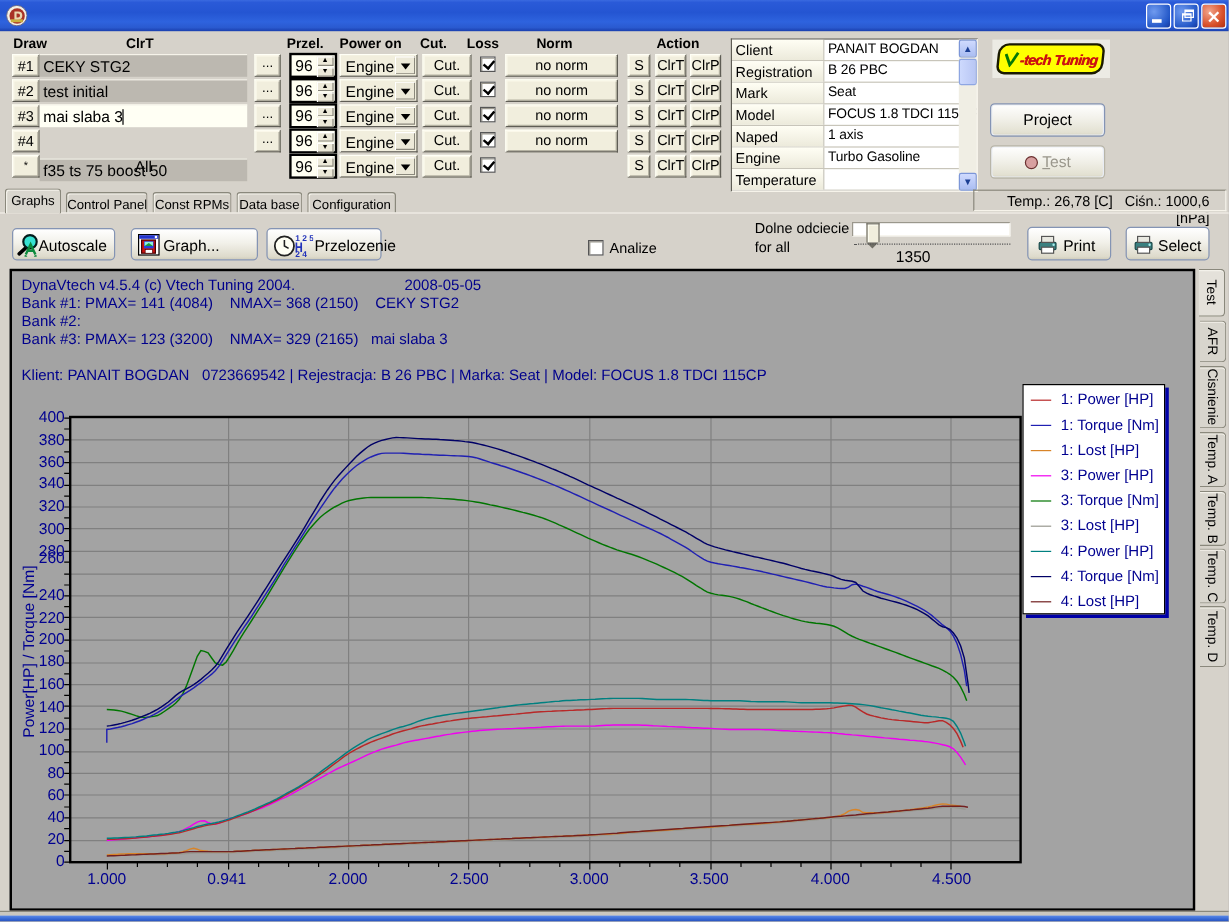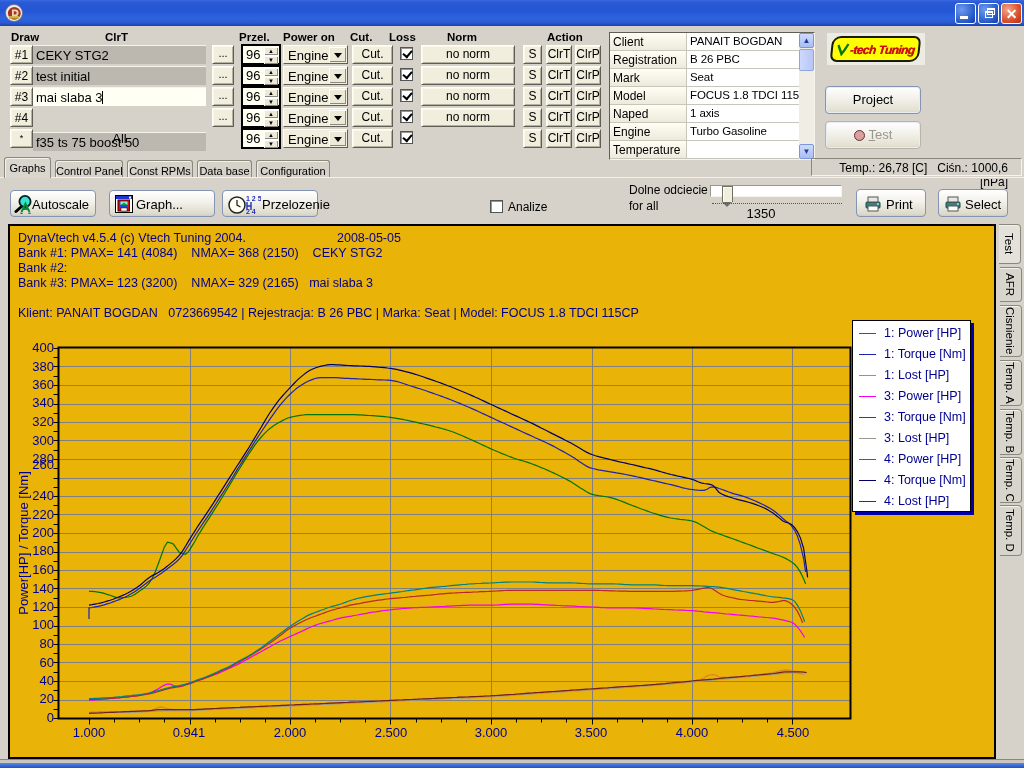--- a/index.html
+++ b/index.html
@@ -46,21 +46,21 @@
 #tempbar{left:811px;top:158px;width:211px;height:18px;border:1px solid #8a887c;border-right-color:#f6f3ea;border-bottom-color:#f6f3ea;font-size:12px;color:#000;padding:2px 13px 0 0;text-align:right}
 
 .tbbtn{top:190px;height:27px;background:linear-gradient(#ffffff,#f2f1ea 45%,#dddacb 92%,#d0cdbc);border:1px solid #8494b4;border-radius:4px;font-size:13px;color:#000}
 .tbbtn .lab{position:absolute;top:6px}
 
 #sldtrack{left:710px;top:185px;width:132px;height:12px;background:#fff;border:1px solid #9a978c;border-bottom-color:#f6f3ea;border-right-color:#f6f3ea}
 #sldthumb{left:722px;top:186px;width:11px;height:16px;background:#f1eedd;border:1px solid #716f66;border-bottom:none;box-shadow:inset 1px 1px 0 #fffff6}
 #sldthumb:after{content:"";position:absolute;left:-1px;top:15px;border-left:5px solid transparent;border-right:5px solid transparent;border-top:5px solid #716f66}
 #dotline{left:712px;top:203px;width:130px;height:1px;border-top:1px dotted #555}
 
-#gpanel{left:8px;top:224px;width:988px;height:535px;background:#eab308;border:2px solid #000}
+#gpanel{left:8px;top:224px;width:988px;height:535px;background:#a3a3a3;border:2px solid #000}
 .ghead{position:absolute;left:8px;height:15px;font-size:12.5px;color:#00008c;white-space:pre}
 .ylab{position:absolute;width:36px;text-align:right;font-size:13px;color:#000090;height:14px;line-height:14px}
 .xlab{position:absolute;width:50px;text-align:center;font-size:13px;color:#000090;height:14px}
 #yaxis{left:-86px;top:309px;width:200px;height:16px;text-align:center;font-size:13px;color:#000090;transform:rotate(-90deg);white-space:nowrap}
 #xaxis{left:310px;top:516px;width:300px;text-align:center;font-size:13px;color:#000090}
 
 #legend{left:844px;top:96px;width:119px;height:192px;background:#fff;border:1px solid #000;box-shadow:3px 3px 0 #0000a8}
 .litem{position:absolute;left:5px;width:110px;height:21px}
 .litem .dash{position:absolute;left:1px;top:10px;width:17px;height:0;border-top:1px solid}
 .litem .lt{position:absolute;left:26px;top:3px;font-size:12.5px;color:#000090;white-space:nowrap}

